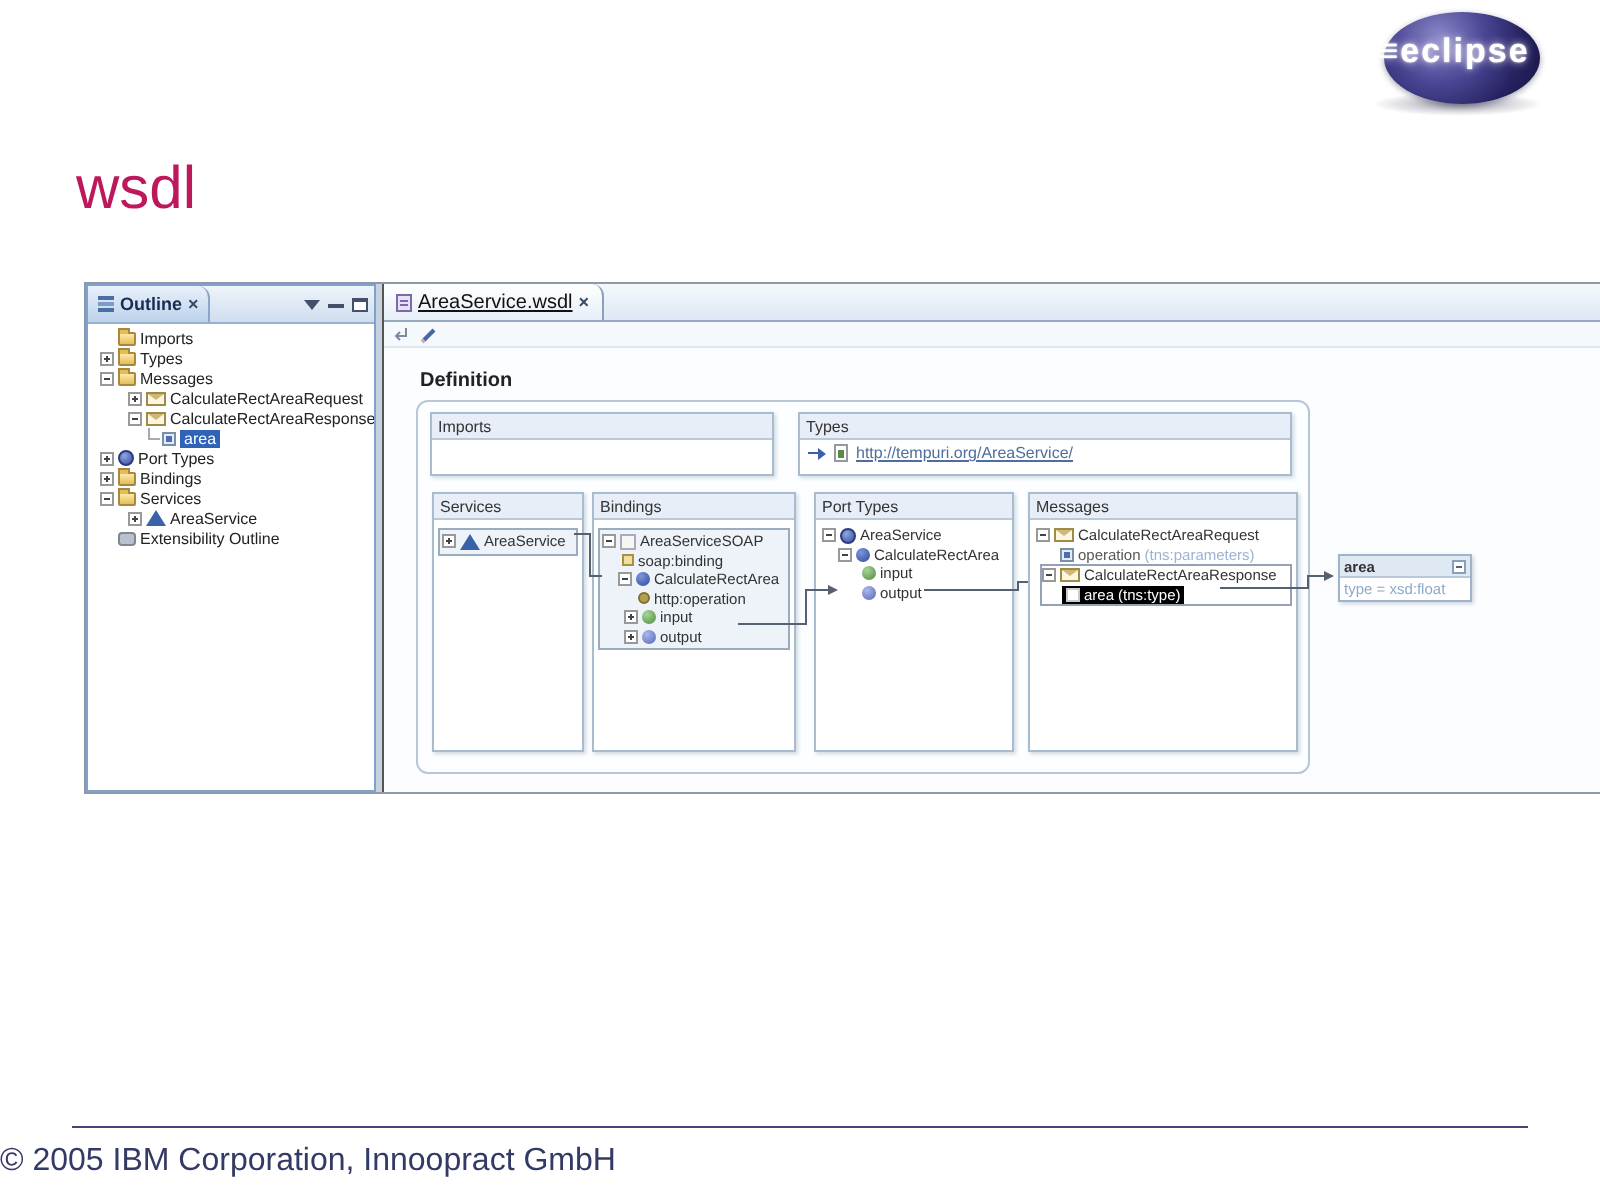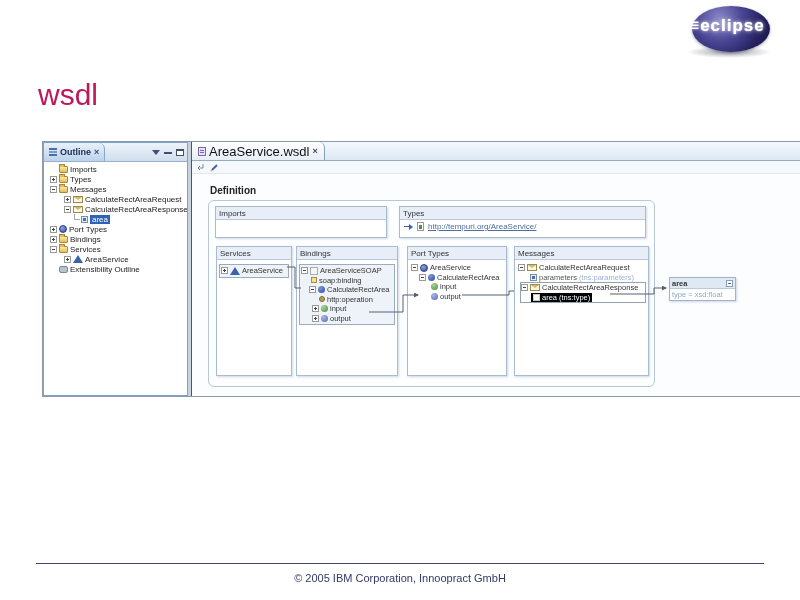--- a/index.html
+++ b/index.html
@@ -12,21 +12,21 @@
     background:radial-gradient(ellipse at center, rgba(40,40,70,.45) 0%, rgba(40,40,70,0) 70%); }
   .logo-sphere { position:absolute; left:30px; top:4px; width:78px; height:46px; border-radius:50%;
     background:radial-gradient(circle at 35% 28%, #8c88c8 0%, #4a4694 38%, #262260 70%, #161240 100%);
     box-shadow:0 1px 3px rgba(30,30,60,.4); }
   .logo-text { position:absolute; left:0; top:14px; width:130px; text-align:center; color:#ffffff;
     font-size:17px; font-weight:bold; letter-spacing:1px; text-shadow:0 0 4px rgba(255,255,255,.9), 0 0 1px #fff; }
 
   
   .slide-title { position:absolute; left:38px; top:78px; font-size:30px; color:#be185d; }
   .footer-line { position:absolute; left:36px; top:563px; width:728px; height:0; border-top:1px solid #44447a; }
-  .footer-text { position:absolute; left:0; top:572px; width:800px; text-align:center; font-size:11px; color:#333a66; }
+  .footer-text { position:absolute; left:0; top:572px; width:800px; text-align:left; font-size:16px; color:#333a66; }
 
   
   .screenshot { position:absolute; left:42px; top:141px; width:780px; height:256px;
     border:1px solid #8d99a8; background:#f3f6fa; display:flex; }
 
   
   .outline-panel { width:145px; height:100%; background:#fff; border:1px solid #7da2ce; display:flex; flex-direction:column; }
   .view-tabbar { height:19px; background:linear-gradient(#eef4fb,#cfdeee); border-bottom:1px solid #98b1d1;
     display:flex; align-items:stretch; }
   .view-tab { display:flex; align-items:center; gap:3px; padding:0 5px; background:linear-gradient(#e9f1fb,#bcd2ec);
@@ -75,21 +75,21 @@
     border-top:3px solid transparent; border-bottom:3px solid transparent; border-left:4px solid #3b5fae; }
   .sel-blue { background:#2f63b8; color:#fff; padding:0 2px; }
 
   .sash { width:3px; background:#c8d2de; }
 
   
   .editor-panel { flex:1; display:flex; flex-direction:column; border-left:1px solid #555; background:#fff; }
   .editor-tabbar { height:19px; background:linear-gradient(#f4f8fc,#dde8f4); border-bottom:1px solid #98a9c2; display:flex; }
   .editor-tab { display:flex; align-items:center; gap:3px; padding:0 6px; background:linear-gradient(#ffffff,#e7eef8);
     border-right:1px solid #8aa0bd; border-top-right-radius:6px; }
-  .editor-tab-label { font-size:13px; color:#111; }
+  .editor-tab-label { font-size:10px; color:#111;text-decoration:underline; }
   .wsdl-file-glyph { width:8px; height:9px; background:#e8e0f4; border:1px solid #7a6aaa; position:relative; }
   .wsdl-file-glyph::before { content:""; position:absolute; left:1px; top:2px; width:4px; height:1px; background:#7a6aaa; box-shadow:0 2px 0 #7a6aaa; }
   .editor-toolbar { height:13px; background:#f6f9fc; border-bottom:1px solid #dfe7f0; display:flex; align-items:center; gap:5px; padding-left:4px; }
 
   .canvas { position:relative; flex:1; background:#fcfdff; }
   .definition-label { position:absolute; left:18px; top:11px; font-size:10px; font-weight:bold; color:#222; }
   .definition-container { position:absolute; left:16px; top:26px; width:447px; height:187px;
     border:1px solid #b7c7d7; border-radius:6px; background:#fdfeff; }
 
   .wsdl-box { position:absolute; border:1px solid #a8bccf; background:#fff; box-shadow:1px 1px 2px rgba(150,170,190,.45); }
@@ -324,21 +324,21 @@
         <div class="wsdl-box box-messages" style="left:322px; top:72px;">
           <div class="wsdl-box-header">Messages</div>
           <div class="wsdl-box-body" style="padding-left:3px">
             <div class="brow">
               <span class="exp exp-minus"></span>
               <span class="ic ic-envelope"></span>
               <span>CalculateRectAreaRequest</span>
             </div>
             <div class="brow" style="padding-left:12px">
               <span class="ic ic-part"></span>
-              <span class="gray-label">parameters</span>
+              <span class="gray-label">operation</span>
               <span class="muted-suffix">(tns:parameters)</span>
             </div>
             <div class="sel-wrap2">
               <div class="brow">
                 <span class="exp exp-minus"></span>
                 <span class="ic ic-envelope"></span>
                 <span>CalculateRectAreaResponse</span>
               </div>
               <div class="brow" style="padding-left:10px">
                 <span class="sel-black">

